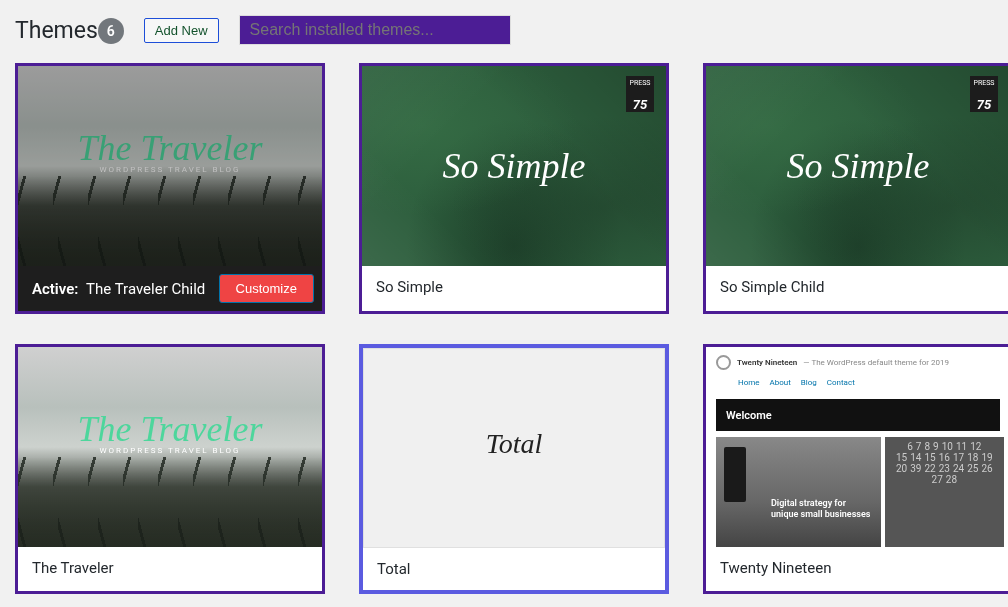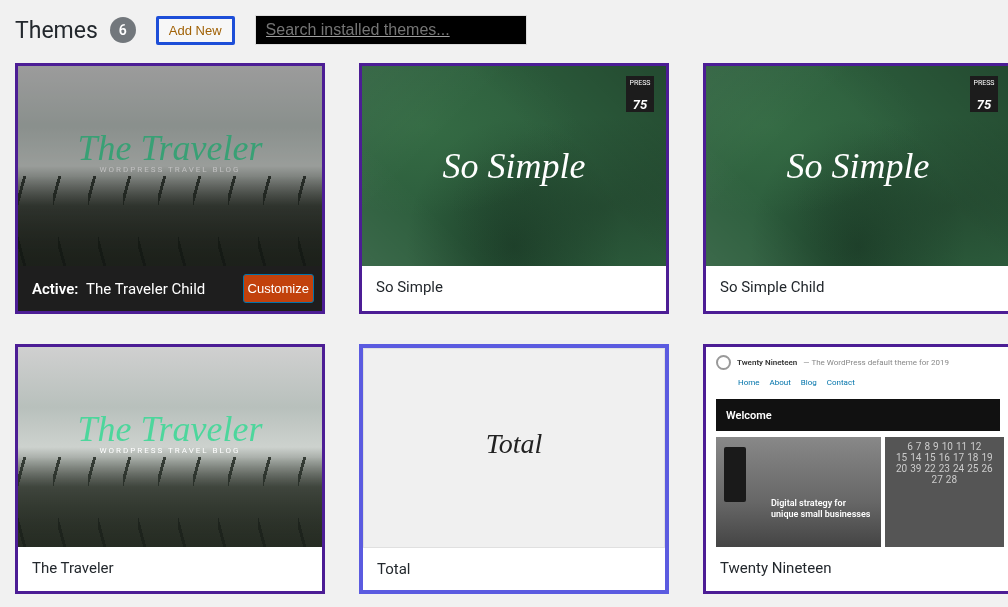--- a/index.html
+++ b/index.html
@@ -13,52 +13,50 @@
       display: flex;
       align-items: center;
       gap: 20px;
       margin-bottom: 18px;
     }
     .header h1 {
       font-size: 23px;
       font-weight: 400;
       color: #23282d;
       display: flex;
-      align-items: center;
-      gap: 12px;
+      align-items: flex-end;
     }
     .count-badge {
       background: #72777c;
       color: #fff;
       border-radius: 50%;
       width: 26px;
       height: 26px;
       display: inline-flex;
       align-items: center;
       justify-content: center;
       font-size: 14px;
       font-weight: 600;
     }
     .add-new-btn {
       background: #f7f7f7;
-      border: 3px solid #1d4ed8;
-      color: #a16207;
+      border: 1px solid #1d4ed8;
+      color: #14532d;
       padding: 4px 10px;
       font-size: 13px;
       cursor: pointer;
       border-radius: 2px;
     }
     .search-input {
       width: 272px;
       padding: 5px 10px;
       font-size: 16px;
       border: 1px solid #ddd;
-      background: #000000;
+      background: #4c1d95;
       color: #a0a0a0;
-      text-decoration: underline;
     }
     .themes-grid {
       display: grid;
       grid-template-columns: repeat(3, 310px);
       gap: 30px 34px;
     }
     .theme-card {
       background: #fff;
       border: 3px solid #4c1d95;
       position: relative;
@@ -85,24 +83,24 @@
       background: #fff;
     }
     .theme-footer.active-footer {
       background: #1e1e1e;
       color: #fff;
       padding: 8px 8px 8px 14px;
     }
     .active-label { font-weight: 600; }
     .active-name { font-weight: 400; margin-left: 4px; }
     .customize-btn {
-      background: #c2410c;
+      background: #ef4444;
       border: 1px solid #0073aa;
       color: #fff;
-      padding: 6px 4px;
+      padding: 6px 16px;
       font-size: 13px;
       cursor: pointer;
       border-radius: 3px;
     }
     
     .bg-traveler {
       background: linear-gradient(to bottom, #d0d0d0 0%, #b8c0bc 30%, #cdd2ce 50%, #4a5048 70%, #2d3228 100%);
       position: relative;
     }
     .bg-traveler::before {

